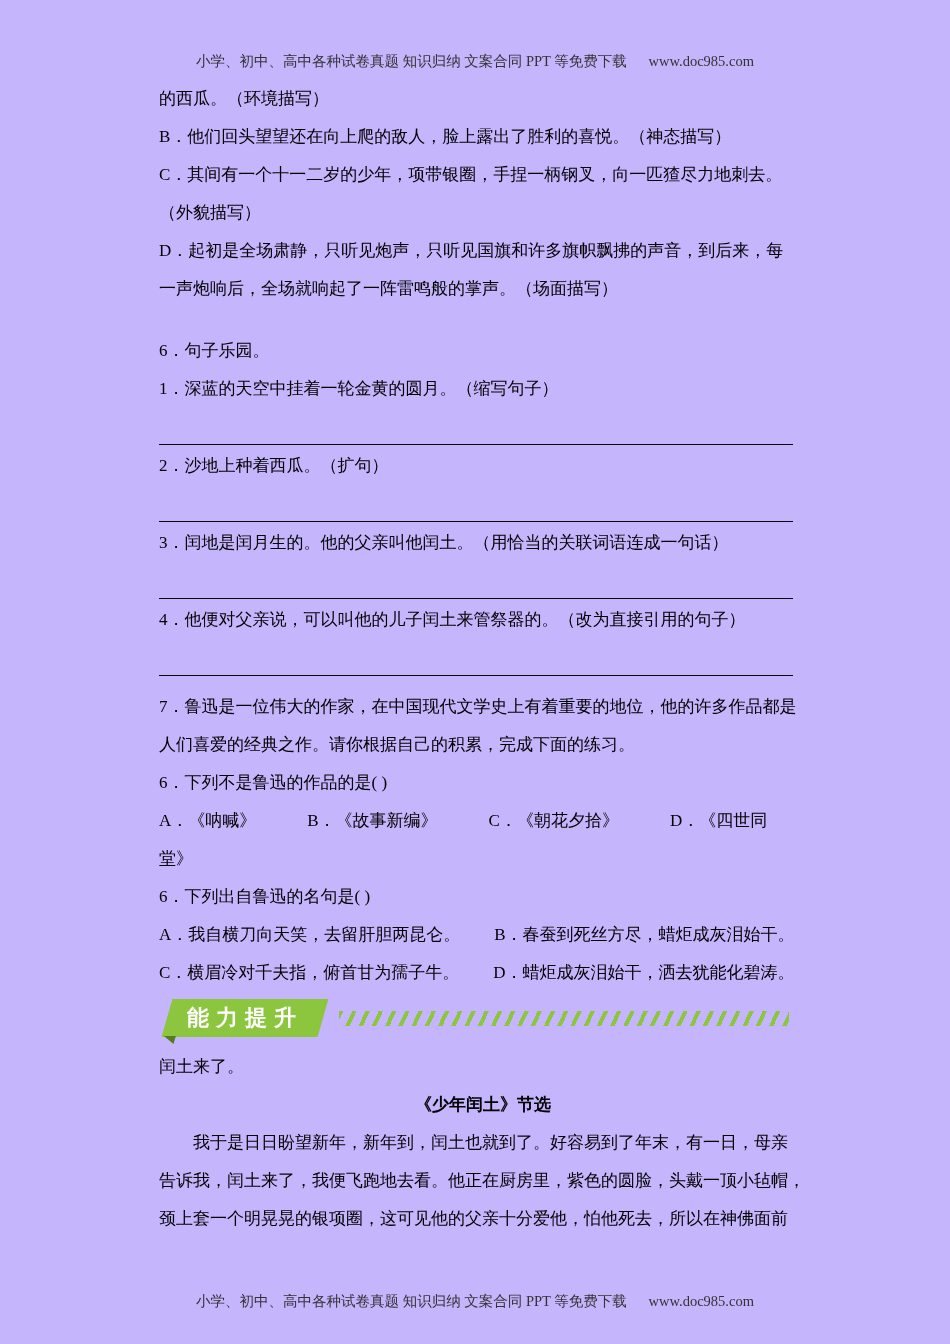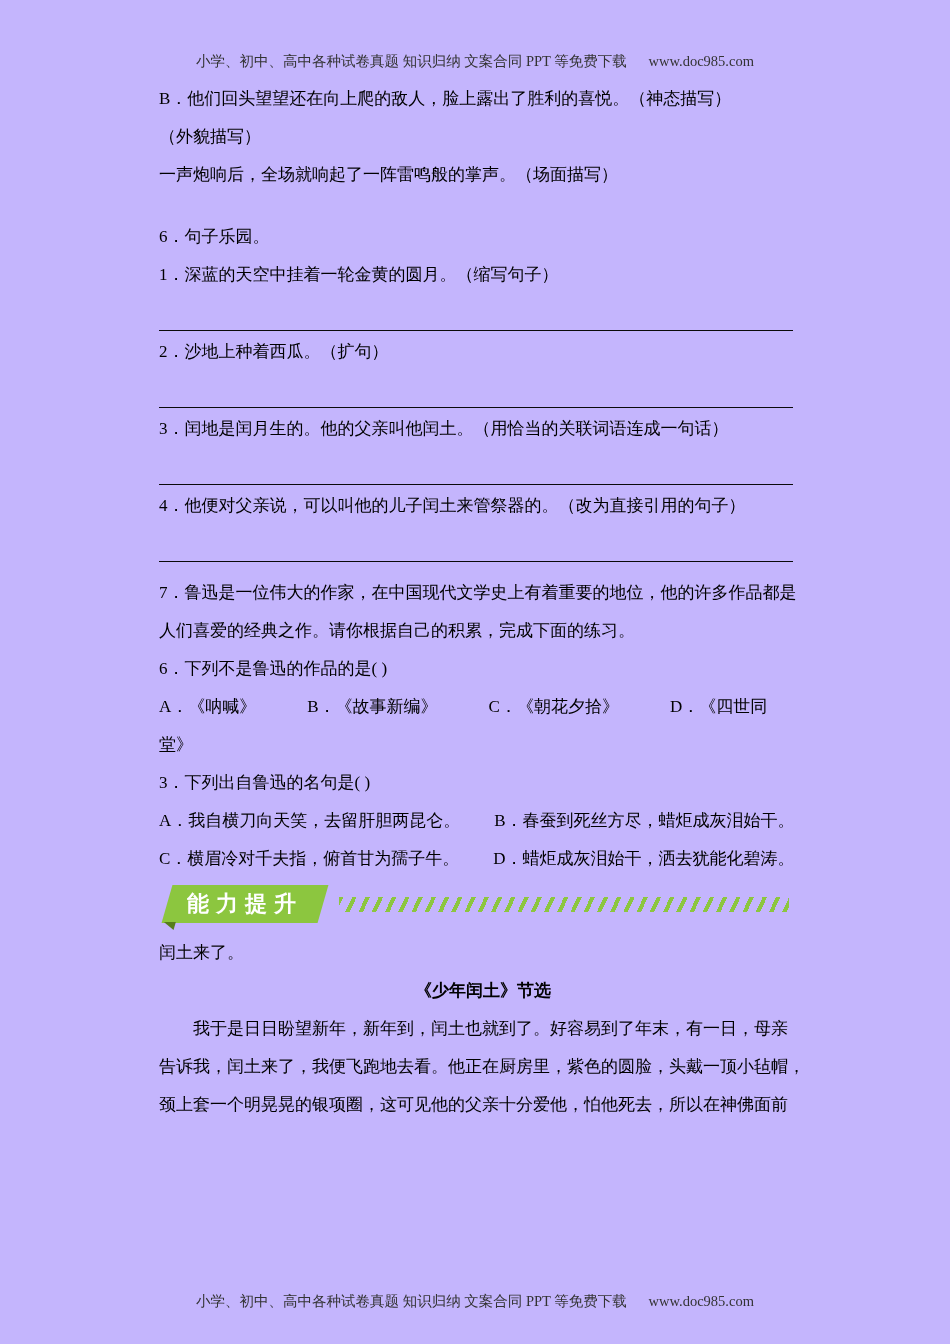--- a/index.html
+++ b/index.html
@@ -49,22 +49,25 @@
 </style>
 </head>
 <body>
 
 <div class="page">
 
   <div class="pheader">小学、初中、高中各种试卷真题 知识归纳 文案合同 PPT 等免费下载      www.doc985.com</div>
 
   <div class="content">
 
+    <div class="para">的西瓜。（环境描写）</div>
     <div class="para">B．他们回头望望还在向上爬的敌人，脸上露出了胜利的喜悦。（神态描写）</div>
+    <div class="para">C．其间有一个十一二岁的少年，项带银圈，手捏一柄钢叉，向一匹猹尽力地刺去。</div>
     <div class="para">（外貌描写）</div>
+    <div class="para">D．起初是全场肃静，只听见炮声，只听见国旗和许多旗帜飘拂的声音，到后来，每</div>
     <div class="para">一声炮响后，全场就响起了一阵雷鸣般的掌声。（场面描写）</div>
 
     <div class="spacer-lg"></div>
 
     <div class="para">6．句子乐园。</div>
 
     <div class="para">1．深蓝的天空中挂着一轮金黄的圆月。（缩写句子）</div>
     <div class="answer-line"></div>
     <div class="para">2．沙地上种着西瓜。（扩句）</div>
     <div class="answer-line"></div>
@@ -73,21 +76,21 @@
     <div class="para">4．他便对父亲说，可以叫他的儿子闰土来管祭器的。（改为直接引用的句子）</div>
     <div class="answer-line"></div>
 
     <div class="spacer-md"></div>
 
     <div class="para">7．鲁迅是一位伟大的作家，在中国现代文学史上有着重要的地位，他的许多作品都是</div>
     <div class="para">人们喜爱的经典之作。请你根据自己的积累，完成下面的练习。</div>
     <div class="para">6．下列不是鲁迅的作品的是( )</div>
     <div class="para">A．《呐喊》　　　B．《故事新编》　　　C．《朝花夕拾》　　　D．《四世同</div>
     <div class="para">堂》</div>
-    <div class="para">3．下列出自鲁迅的名句是( )</div>
+    <div class="para">6．下列出自鲁迅的名句是( )</div>
     <div class="para">A．我自横刀向天笑，去留肝胆两昆仑。　　B．春蚕到死丝方尽，蜡炬成灰泪始干。</div>
     <div class="para">C．横眉冷对千夫指，俯首甘为孺子牛。　　D．蜡炬成灰泪始干，洒去犹能化碧涛。</div>
 
     <div class="banner">
       <div class="banner-ribbon" style="background: rgb(140, 198, 63);">
         <span class="banner-label">能力提升</span>
         <span class="banner-fold" style="border-top-color: rgb(86, 125, 28);"></span>
       </div>
       <div class="banner-stripes" style="background: repeating-linear-gradient(115deg, rgb(140, 198, 63) 0px, rgb(140, 198, 63) 4px, transparent 4px, transparent 12px);"></div>
     </div>

